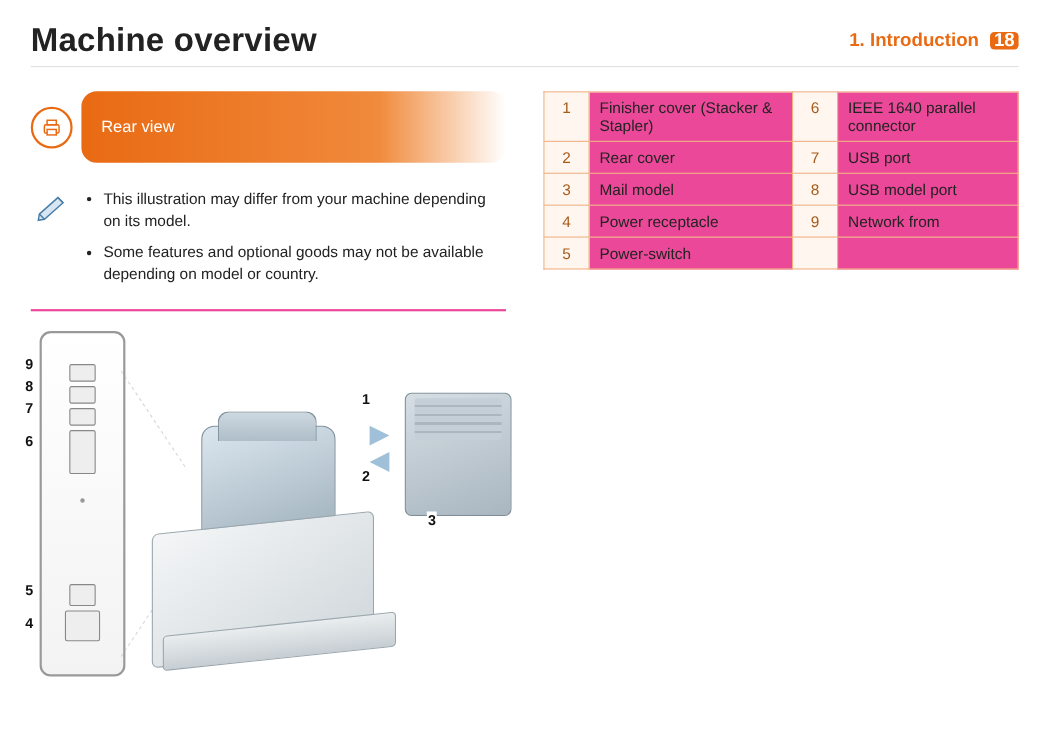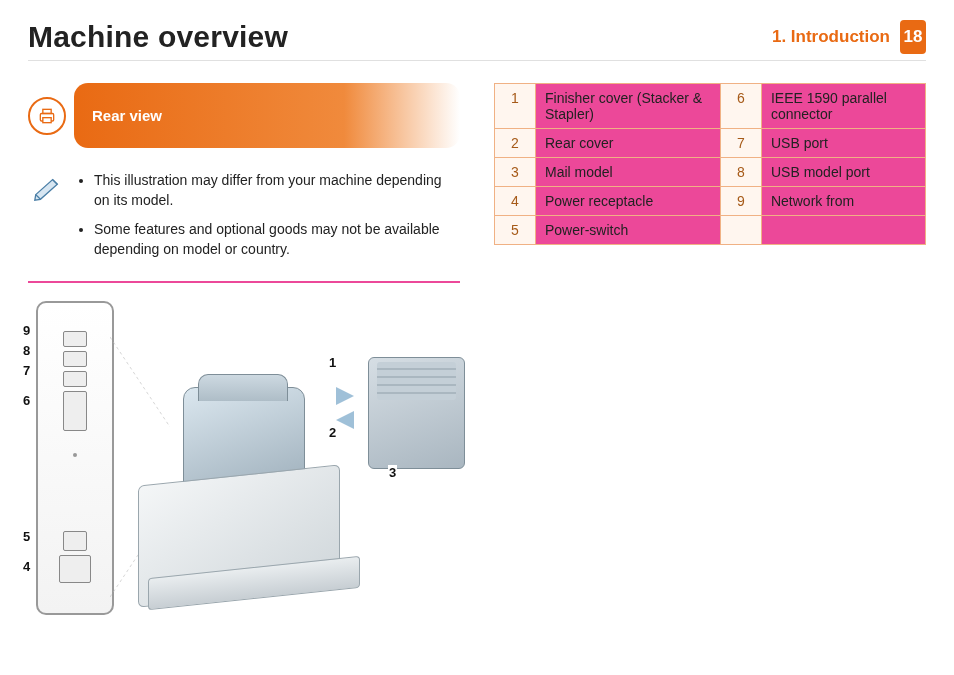--- a/index.html
+++ b/index.html
@@ -1,27 +1,27 @@
 <!DOCTYPE html>
 <html><head>
 <meta charset="utf-8">
 <style>
 html,body{margin:0;padding:0;font-family:"Segoe UI",Arial,sans-serif;color:#222;background:#fff}
 .page{width:954px;height:675px;position:relative;box-sizing:border-box;padding:20px 28px}
 .hdr{display:flex;justify-content:space-between;align-items:center;border-bottom:1px solid #e0e0e0;padding-bottom:6px}
 .title{font-size:30px;font-weight:700;letter-spacing:.2px}
 .crumb{display:flex;align-items:center;gap:10px;font-size:17px}
 .crumb .chap{color:#e96a13;font-weight:600}
-.pgnum{background:#e96a13;color:#fff;width:26px;height:34px;border-radius:4px;display:flex;align-items:center;justify-content:center;font-weight:600}
+.pgnum{background:#e96a13;color:#fff;width:26px;height:16px;border-radius:4px;display:flex;align-items:center;justify-content:center;font-weight:600}
 .cols{display:flex;gap:34px;margin-top:22px}
 .col{flex:1;min-width:0}
 .sect-head{display:flex;align-items:center;gap:8px;margin-bottom:16px}
 .sect-icon{width:34px;height:34px;border-radius:50%;border:2px solid #e96a13;display:flex;align-items:center;justify-content:center;flex:none}
 .sect-icon svg{width:20px;height:20px}
-.pill{background:linear-gradient(90deg,#e96a13,#f08a3c 70%,#fff 100%);color:#fff;font-weight:700;font-size:15px;padding:24px 18px;border-radius:14px;flex:1}
+.pill{background:linear-gradient(90deg,#e96a13,#f08a3c 70%,#fff 100%);color:#fff;font-weight:400;font-size:15px;padding:24px 18px;border-radius:14px;flex:1}
 .notebox{display:flex;gap:10px;border-bottom:2px solid #ec4899;padding:6px 4px 14px 4px;margin-bottom:14px}
 .note-icon{width:34px;flex:none;padding-top:4px}
 .note-icon svg{width:30px;height:30px}
 .note-list{list-style:disc;margin:0;padding-left:18px;font-size:14px;line-height:1.45}
 .note-list li{margin-bottom:8px}
 .diagram{position:relative;height:330px;margin-top:6px}
 .panel{position:absolute;left:8px;top:4px;width:74px;height:310px;border:2px solid #999;border-radius:10px;background:linear-gradient(#fff,#f3f3f3)}
 .port{position:absolute;left:50%;transform:translateX(-50%);width:22px;border:1px solid #888;background:#eee;border-radius:2px}
 .p9{top:28px;height:14px}.p8{top:48px;height:14px}.p7{top:68px;height:14px}.p6{top:88px;height:38px}
 .p5{top:228px;height:18px}.p4{top:252px;height:26px;width:30px}
@@ -121,21 +121,21 @@
       </div>
     </div>
 
     <div class="col">
       <table class="parts">
         <tbody>
             <tr>
           <td class="num">1</td>
           <td>Finisher cover (Stacker &amp; Stapler)</td>
           <td class="num">6</td>
-          <td>IEEE 1590 parallel connector</td>
+          <td>IEEE 1640 parallel connector</td>
         </tr>
         <tr>
           <td class="num">2</td>
           <td>Rear cover</td>
           <td class="num">7</td>
           <td>USB port</td>
         </tr>
         <tr>
           <td class="num">3</td>
           <td>Mail model</td>

